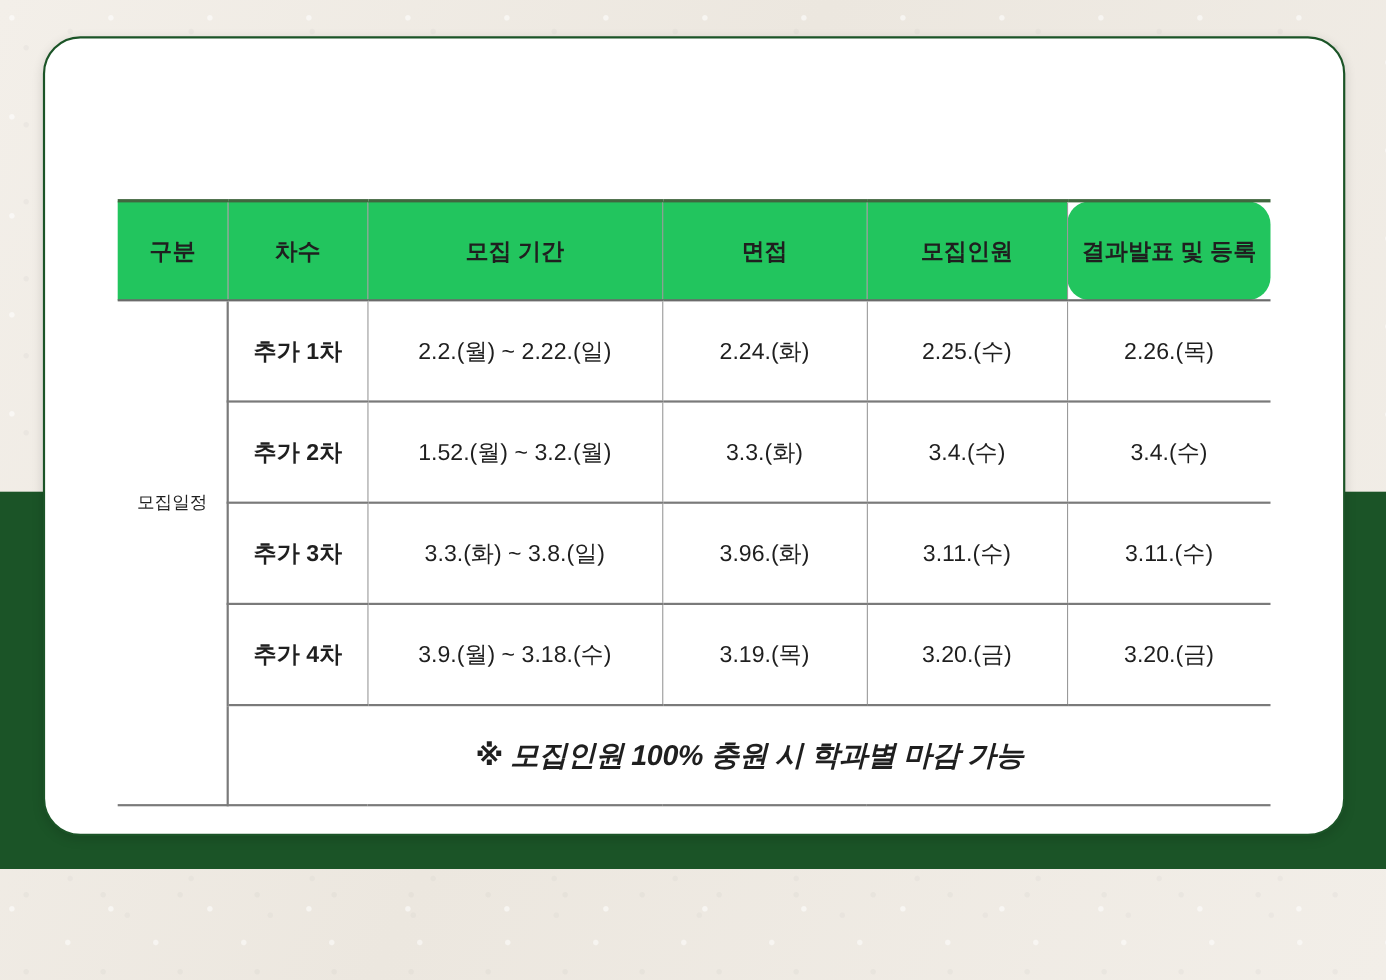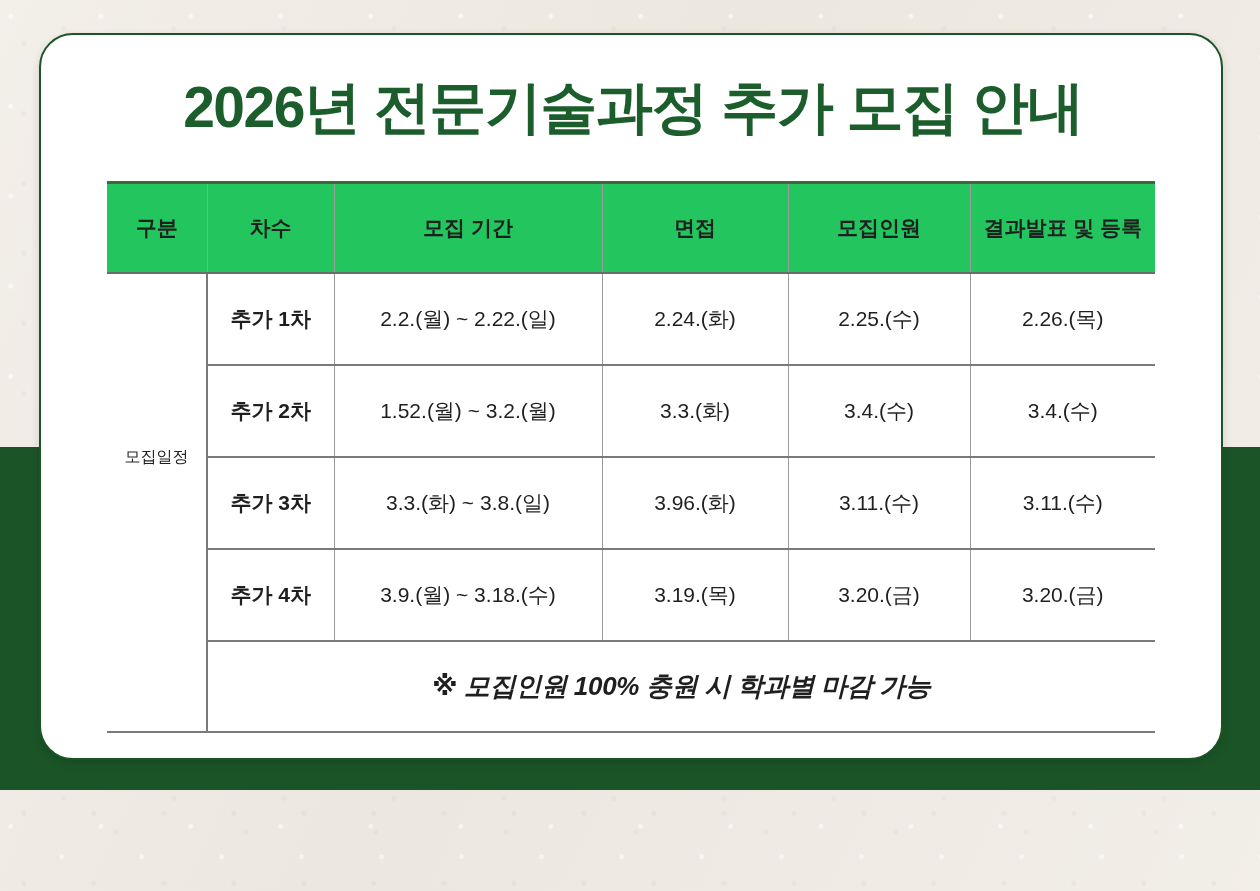--- a/index.html
+++ b/index.html
@@ -97,21 +97,21 @@
   thead th {
     background: #22c55e;
     height: 88px;
     font-size: 21px;
     font-weight: 700;
     border-top: 3px solid #41663f;
     border-bottom: 2px solid #6b6b6b;
     border-right: 1px solid #9a9a9a;
     white-space: nowrap;
   }
-  thead th:last-child { border-right: none; }
+  thead th:last-child { border-right: none; border-radius: 21px; }
 
   tbody td {
     height: 90px;
     font-size: 21px;
     border-bottom: 2px solid #7a7a7a;
     border-right: 1px solid #9a9a9a;
     white-space: nowrap;
   }
   tbody td:last-child { border-right: none; }
 
@@ -146,21 +146,20 @@
 </style>
 </head>
 <body>
 
 <div id="poster">
 
   <div id="green-band"></div>
 
   <div id="card">
 
-    <div id="title">2026년 전문기술과정 추가 모집 안내</div>
 
     <table id="sched-table">
       <colgroup>
         <col class="c-gubun">
         <col class="c-chasu">
         <col class="c-period">
         <col class="c-int">
         <col class="c-adm">
         <col class="c-res">
       </colgroup>

